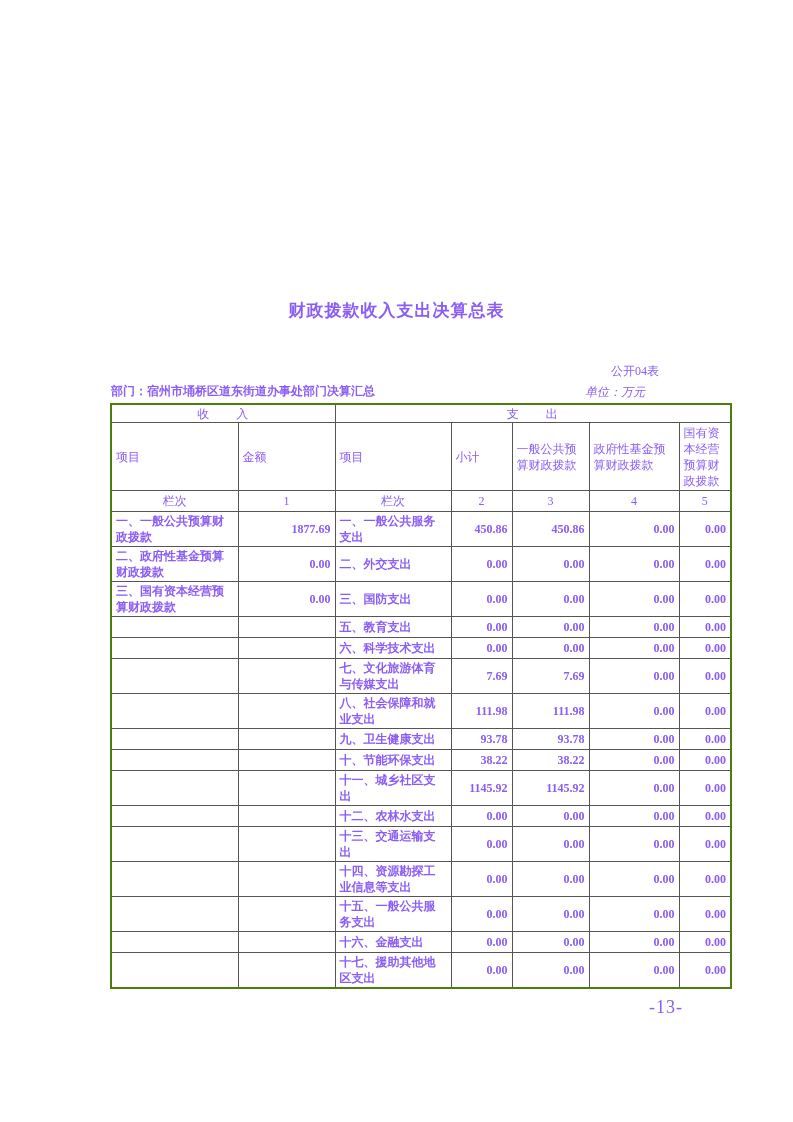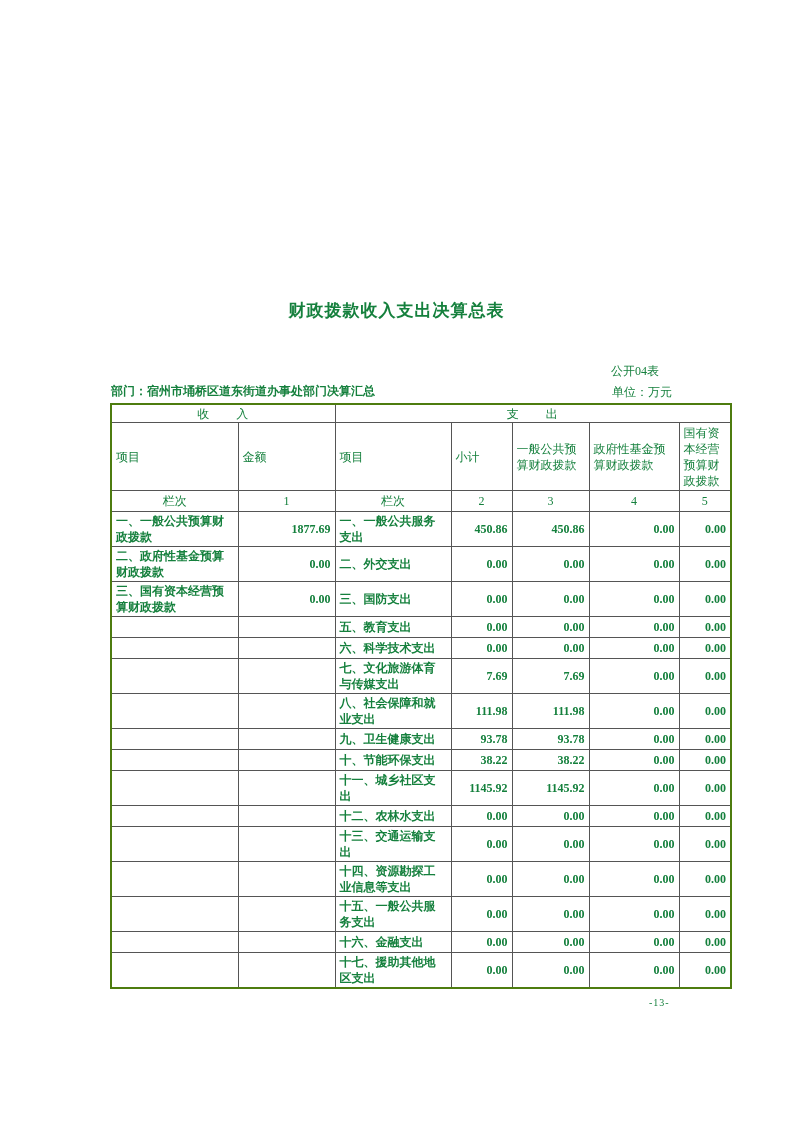--- a/index.html
+++ b/index.html
@@ -1,41 +1,42 @@
 <!DOCTYPE html>
 <html><head>
 <meta charset="utf-8">
 <style>
   html,body{margin:0;padding:0;background:#ffffff;}
   .page{
     position:relative;
     width:793px;height:1122px;
     background:#ffffff;
     font-family:"Liberation Serif","DejaVu Serif",serif;
-    color:#15803d;
+    color:#8b5cf6;
     overflow:hidden;
   }
   .doc-title{
     position:absolute;top:299px;left:0;width:100%;
     text-align:center;
     font-family:"Liberation Sans","DejaVu Sans",sans-serif;
     font-weight:bold;font-size:17px;letter-spacing:1px;
     margin:0;
   }
   .meta-form-code{
     position:absolute;top:363px;left:611px;
     font-size:12px;
   }
   .meta-department{
     position:absolute;top:383px;left:111px;
     font-size:12px;font-weight:bold;
   }
   .meta-unit{
-    position:absolute;top:384px;left:612px;
+    position:absolute;top:384px;left:585px;
     font-size:12px;
+    font-style:italic;
   }
   table.fiscal{
     position:absolute;top:403px;left:110px;
     width:620px;
     border-collapse:collapse;
     table-layout:fixed;
     font-size:12px;
   }
   table.fiscal{border:2px solid #4d7c0f;}
   table.fiscal td{
@@ -47,21 +48,21 @@
     word-break:break-all;
   }
   tr.section-row td{height:17px;text-align:center;padding:0;letter-spacing:1px;}
   tr.colhead-row td{height:65px;text-align:left;}
   tr.lanci-row td{height:20px;text-align:center;padding:0 14px;}
   tbody tr{height:21px;font-weight:bold;}
   td.t-num{text-align:right;padding-right:7px;}
   td.t-left{text-align:left;}
   .page-number{
     position:absolute;top:997px;left:649px;
-    font-size:10px;letter-spacing:1px;
+    font-size:18px;letter-spacing:1px;
   }
 </style>
 </head>
 <body>
 
 <div class="page">
 
   <h1 class="doc-title">财政拨款收入支出决算总表</h1>
 
   <div class="meta-form-code">公开04表</div>

